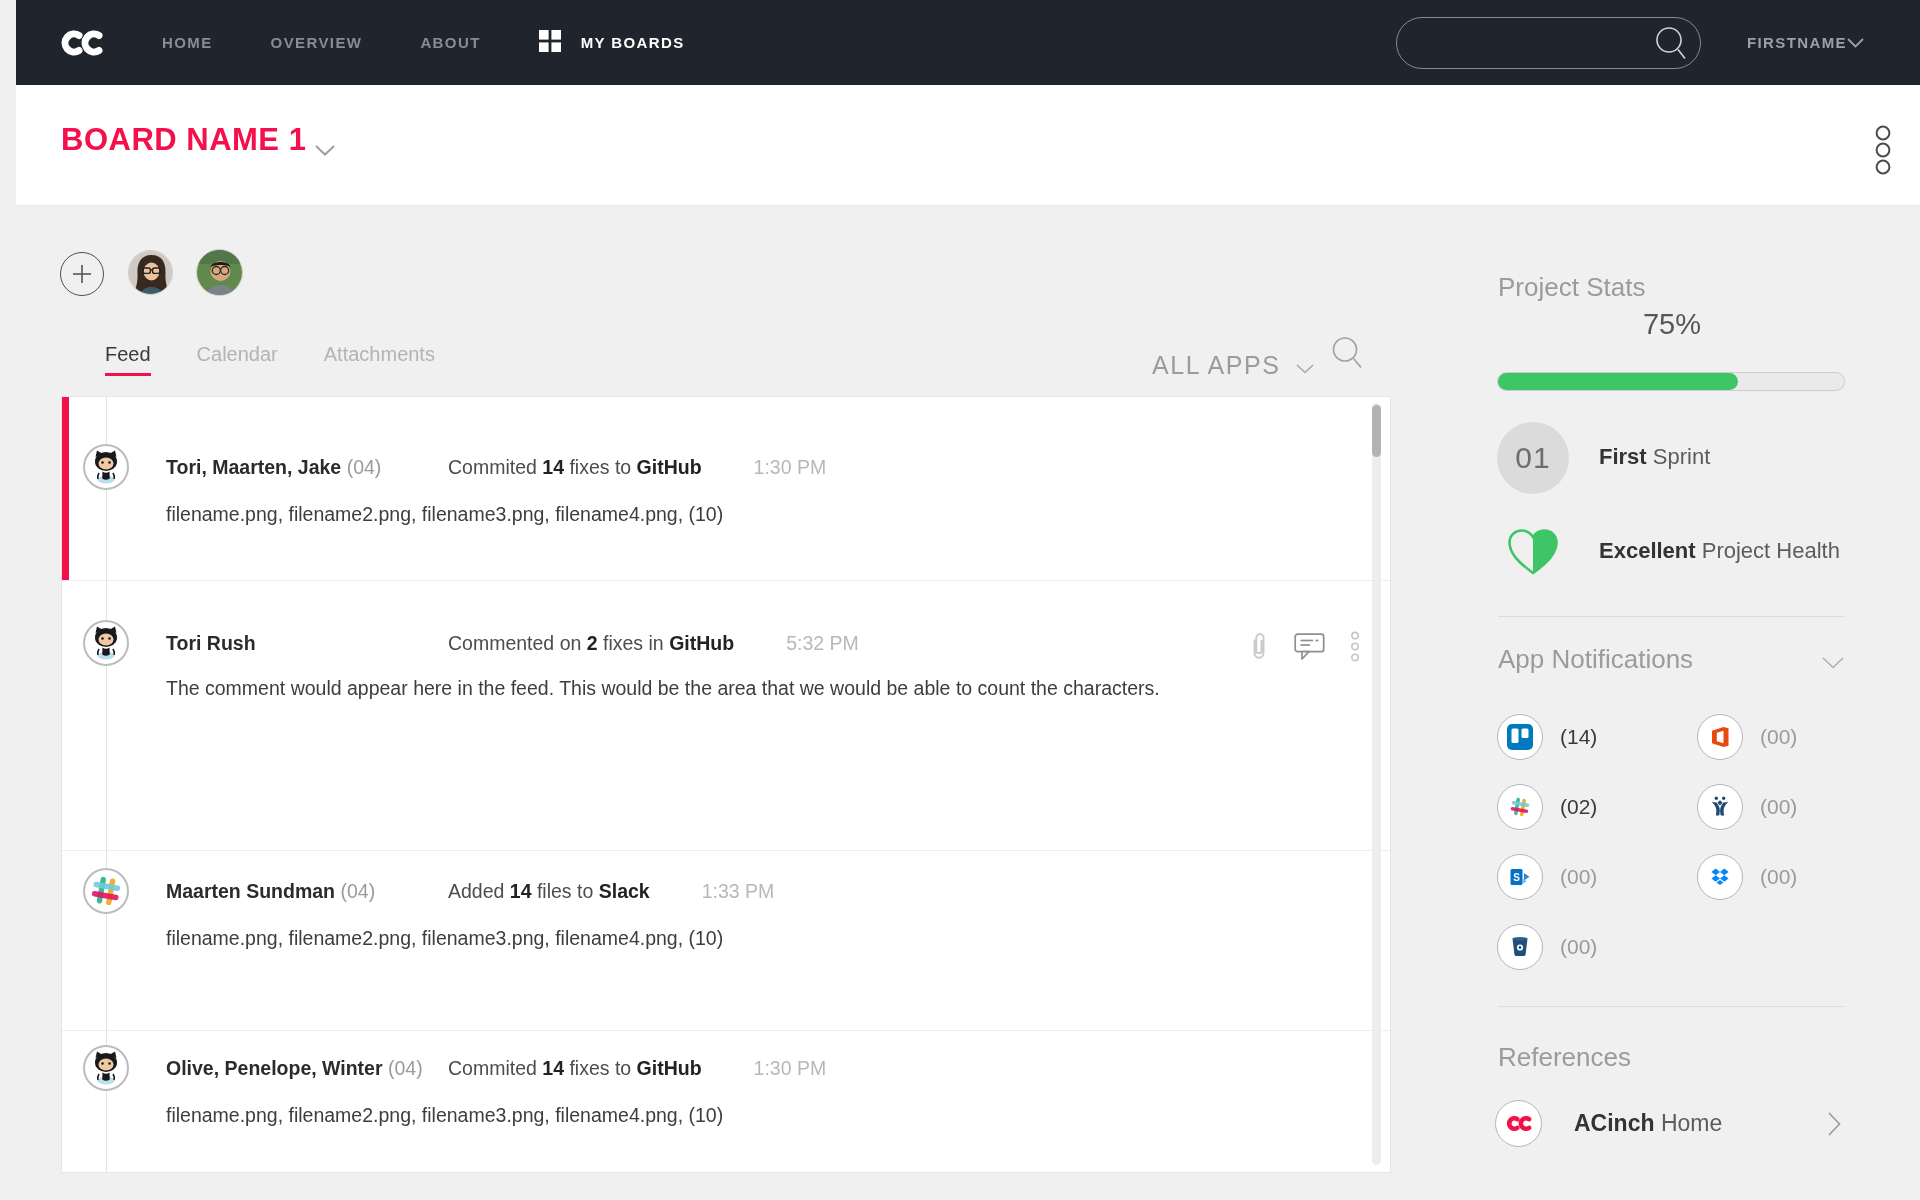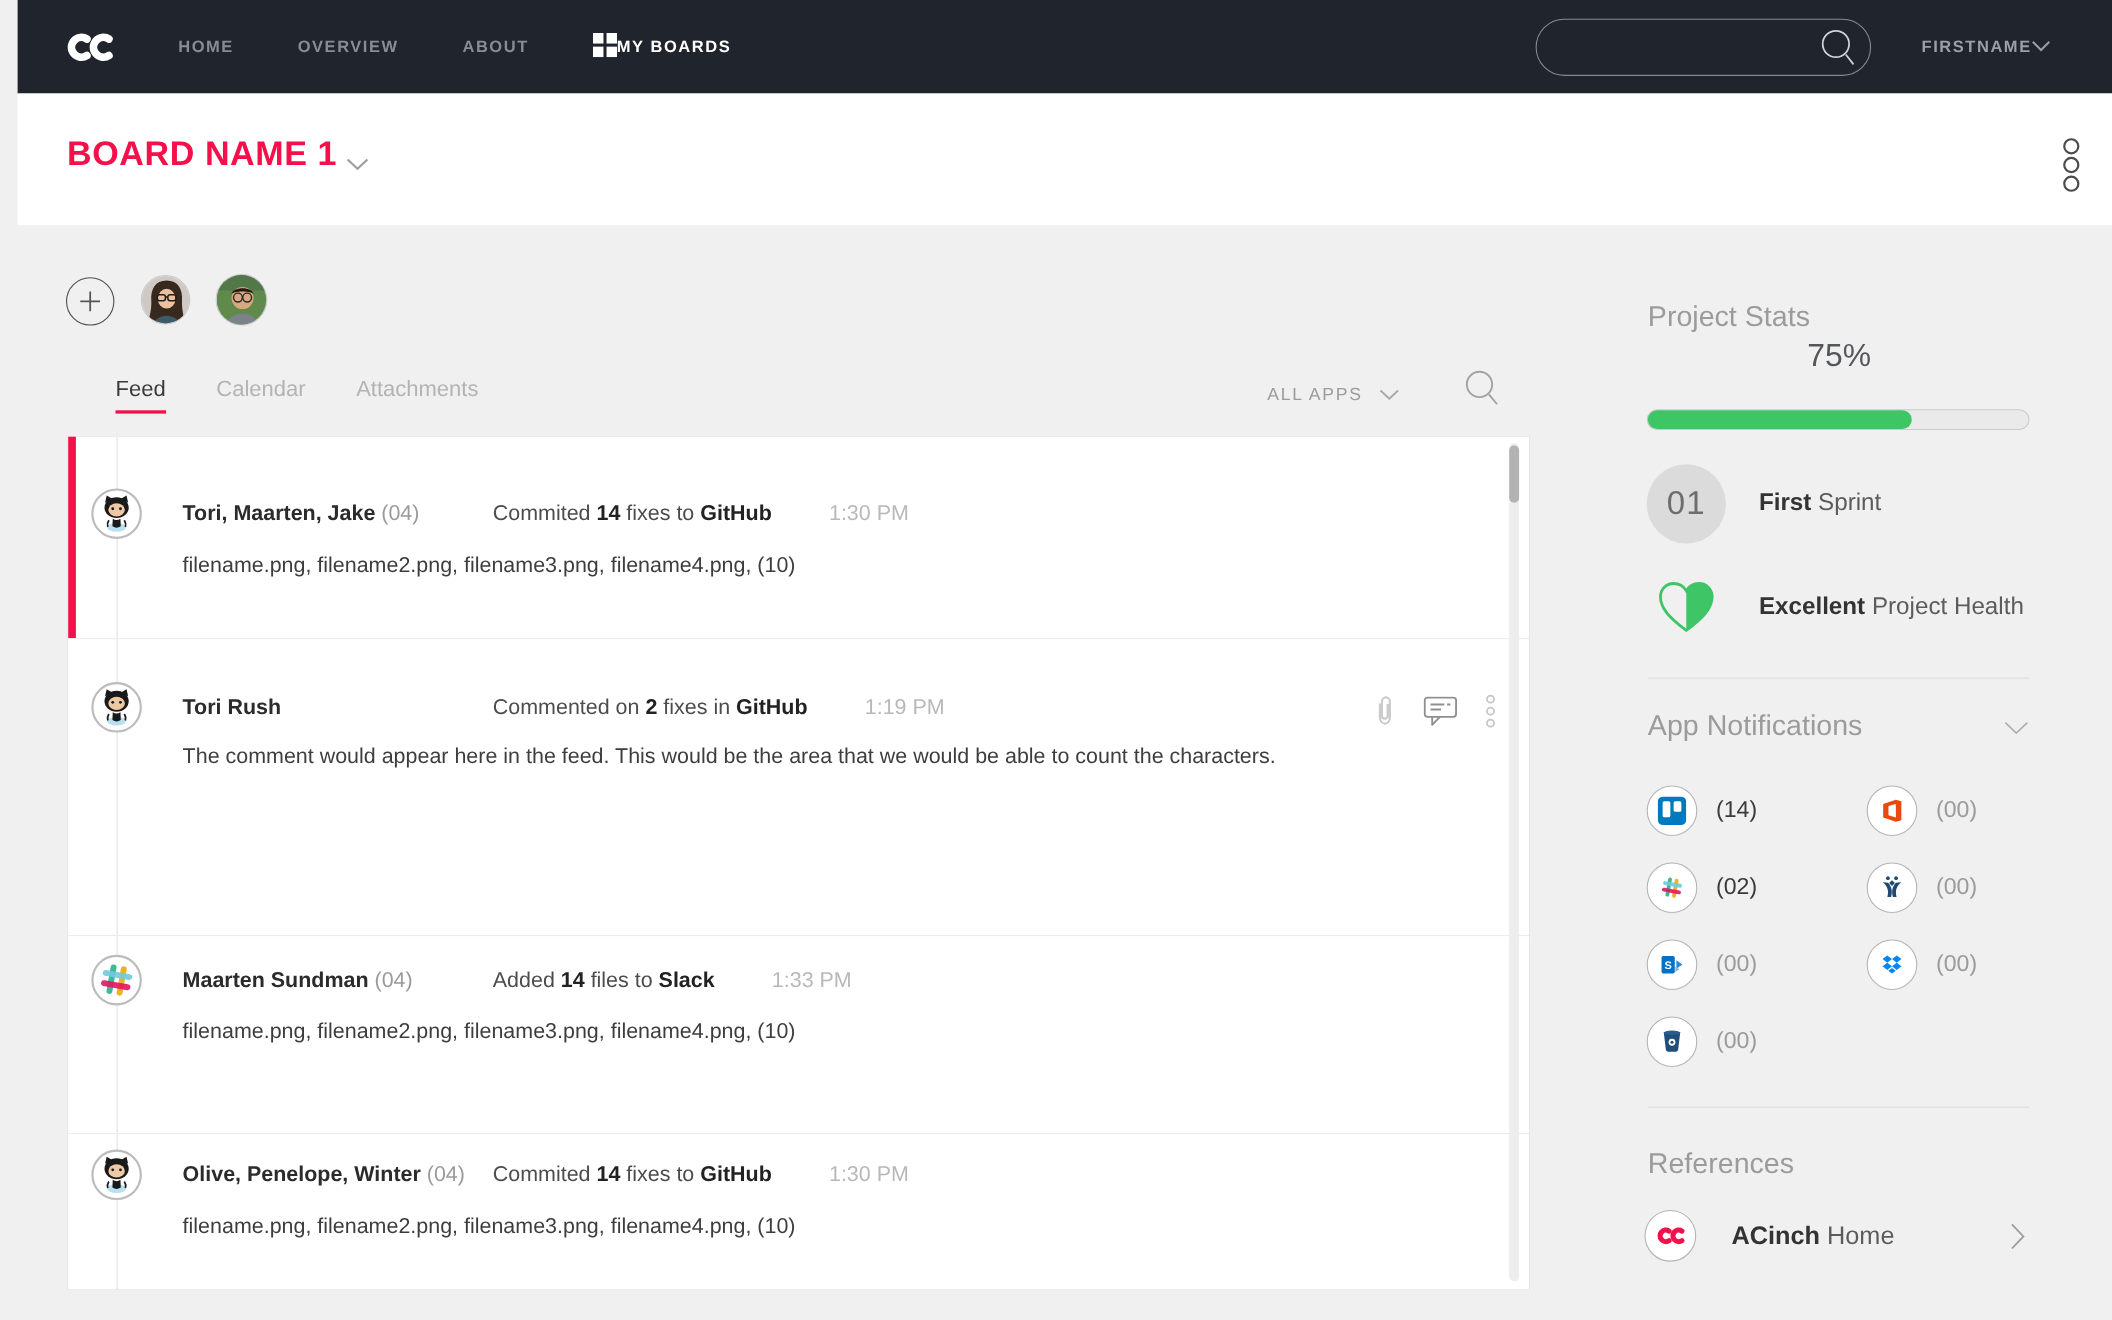--- a/index.html
+++ b/index.html
@@ -5,21 +5,21 @@
   * { margin:0; padding:0; box-sizing:border-box; }
   html,body { width:1920px; height:1200px; }
   body { font-family:"Liberation Sans", sans-serif; background:#f0f0f1; overflow:hidden; }
   .page { position:relative; width:1920px; height:1200px; background:#f0f0f1;margin-left:16px; }
 
   
   .topnav { position:absolute; left:0; top:0; width:1920px; height:85px; background:#20242c; display:flex; align-items:center; }
   .logo { margin-left:42px; display:flex; align-items:center; cursor:pointer; }
   .nav-items { display:flex; align-items:center; }
   .nav-item { margin-left:58px; font-size:15px; font-weight:700; letter-spacing:1.4px; color:#878c95; cursor:pointer; }
-  .nav-item.active { color:#ffffff; display:flex; align-items:center; }
+  .nav-item.active { color:#ffffff; display:flex; align-items:center; gap:20px; }
   .nav-right { margin-left:auto; margin-right:72px; display:flex; align-items:center; }
   .nav-search { position:relative; width:305px; height:52px; border:1px solid #858a92; border-radius:26px; display:flex; align-items:center; }
   .nav-search input { width:100%; height:100%; background:transparent; border:none; outline:none; color:#dfe2e6; font-size:16px; padding:0 56px 0 24px; border-radius:26px; font-family:inherit; }
   .nav-search .mag { position:absolute; right:12px; top:8px; }
   .user-menu { margin-left:46px; display:flex; align-items:center; color:#9aa0a8; font-size:15px; font-weight:700; letter-spacing:1.4px; cursor:pointer; }
 
   
   .board-header { position:absolute; left:0; top:85px; width:1920px; height:121px; background:#ffffff; border-bottom:1px solid #e9e9e9; }
   .board-title { position:absolute; left:45px; top:37px; font-size:31px; font-weight:700; color:#f4114b; letter-spacing:.5px; }
   .title-caret { position:absolute; left:299px; top:57px; cursor:pointer; }
@@ -28,21 +28,21 @@
   
   .add-member { position:absolute; left:44px; top:252px; width:44px; height:44px; border:1.6px solid #4f4f4f; border-radius:50%; display:flex; align-items:center; justify-content:center; cursor:pointer; background:transparent; }
   .member { position:absolute; border-radius:50%; overflow:hidden; cursor:pointer; border:1px solid #c9c9c9; }
   .member.m1 { left:112px; top:250px; width:45px; height:45px; }
   .member.m2 { left:180px; top:249px; width:47px; height:47px; }
 
   
   .tabs { position:absolute; left:89px; top:343px; display:flex; gap:46px; font-size:20px; }
   .tab { color:#b3b3b3; padding-bottom:7px; cursor:pointer; }
   .tab.active { color:#3a3a3a; border-bottom:3px solid #ef1149; }
-  .apps-filter { position:absolute; left:1136px; top:351px; display:flex; align-items:center; gap:15px; color:#9b9b9b; font-size:16px; letter-spacing:1.6px; cursor:pointer; }
+  .apps-filter { position:absolute; left:1136px; top:351px; display:flex; align-items:center; gap:15px; color:#9b9b9b; font-size:25px; letter-spacing:1.6px; cursor:pointer; }
   .feed-search { position:absolute; left:1315px; top:336px; cursor:pointer; }
 
   
   .feed-card { position:absolute; left:45px; top:396px; width:1330px; height:777px; background:#fff; border:1px solid #e6e6e6; }
   .timeline { position:absolute; left:44px; top:0; bottom:0; width:1px; background:#e2e2e2; }
   .feed-row { position:relative; }
   .row1 { height:184px; } .row2 { height:270px; } .row3 { height:180px; } .row4 { height:140px; }
   .row1,.row2,.row3 { border-bottom:1px solid #ececec; }
   .row-accent { position:absolute; left:0; top:0; bottom:0; width:7px; background:#f4114b; }
   .avatar-badge { position:absolute; left:21px; width:46px; height:46px; border-radius:50%; background:#fff; border:2px solid #bcbcbc; display:flex; align-items:center; justify-content:center; overflow:hidden; z-index:2; }
@@ -242,21 +242,21 @@
           <circle cx="16.5" cy="15.5" r="1.3" fill="#191919"></circle>
             <circle cx="23.5" cy="15.5" r="1.3" fill="#191919"></circle>
           <path d="M16.5 24.5 q3.5 2.5 7 0 l.3 7 q-3.8 2.6 -7.6 0 Z" fill="#191919"></path>
           <path d="M13 26 q-2 3 -1 6" stroke="#191919" stroke-width="1.6" fill="none"></path>
           <path d="M27 26 q2 3 1 6" stroke="#191919" stroke-width="1.6" fill="none"></path>
         </svg>
       </div>
       <div class="row-head">
         <div class="authors"><b>Tori Rush</b><span></span></div>
         <div class="action"><span>Commented on </span><b>2</b><span> fixes in </span><b>GitHub</b></div>
-        <div class="time">1:19 PM</div>
+        <div class="time">5:32 PM</div>
       </div>
       <div class="row-icons">
         <span class="icon-btn">
           <svg width="20" height="31" viewBox="0 0 20 31" fill="none" stroke="#cbcbcb" stroke-width="2">
               <path d="M5.5 8.5 V21.5 C5.5 24.5 7.5 26.8 10 26.8 C12.5 26.8 14.5 24.5 14.5 21.5 V7 C14.5 4.8 12.9 3 10.9 3 C8.9 3 7.3 4.8 7.3 7 V20 C7.3 21.3 8.5 22.3 9.9 22.3 C11.3 22.3 12.5 21.3 12.5 20 V9"></path>
             </svg>
         </span>
         <span class="icon-btn">
           <svg width="31" height="28" viewBox="0 0 31 28">
               <rect x="1.2" y="1.2" width="28.5" height="17.5" rx="2.5" fill="#fff" stroke="#8f8f8f" stroke-width="1.7"></rect>

